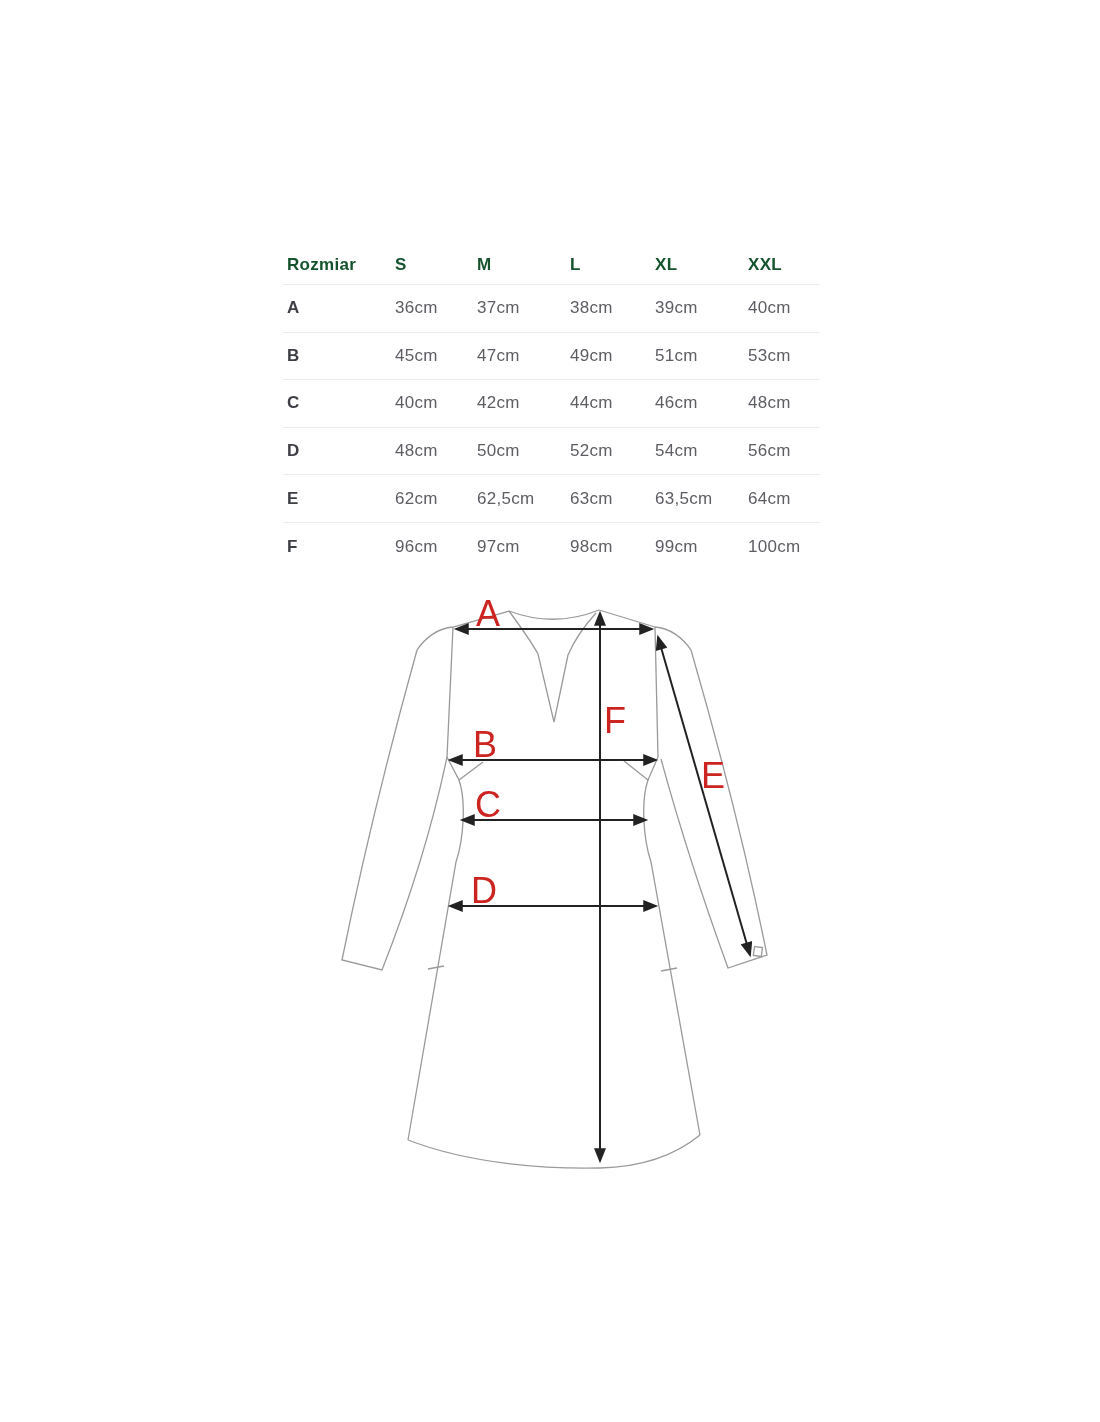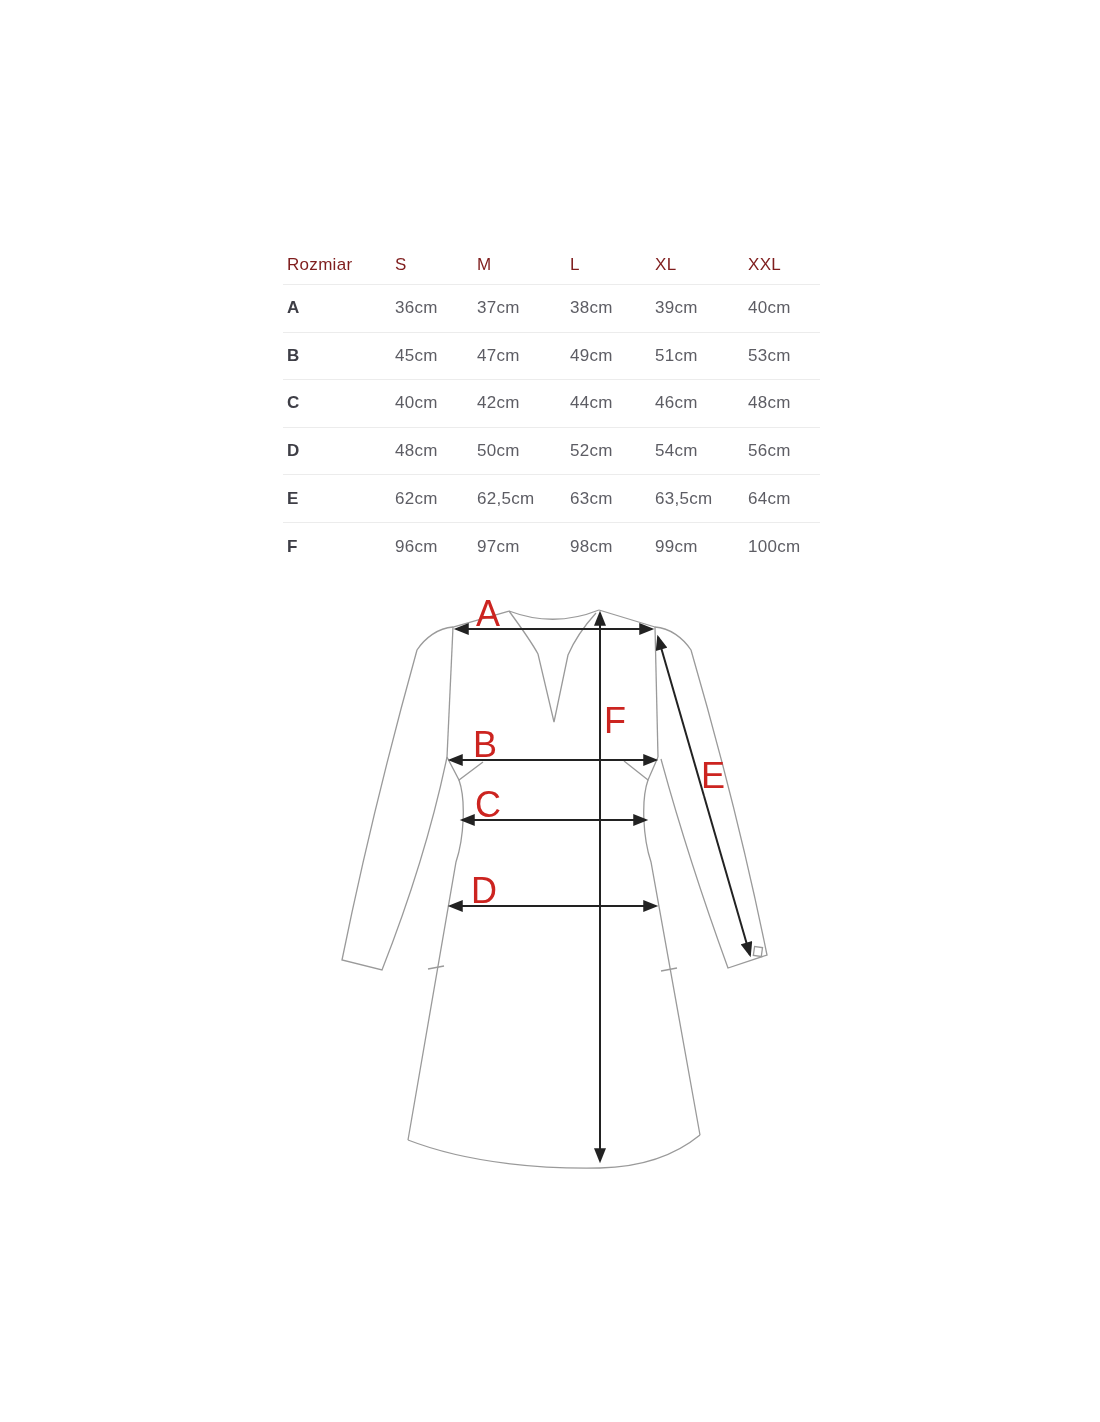--- a/index.html
+++ b/index.html
@@ -18,21 +18,21 @@
   .tr{
     display:grid;
     grid-template-columns:112px 82px 93px 85px 93px 1fr;
     align-items:center;
     box-sizing:border-box;
     border-bottom:1px solid #ececec;
   }
   .tr.head{height:40px;}
   .tr.data{height:47.6px;}
   .tr.last{border-bottom:none;}
-  .th{font-weight:400;color:#7f1d1d;letter-spacing:.3px;}
+  .th{font-weight:700;color:#14532d;letter-spacing:.3px;}
   .rowlabel{font-weight:700;color:#3e3e46;padding-left:4px;}
   .th.first{padding-left:4px;}
   .td{color:#5d5d64;letter-spacing:.3px;}
   
   .diagram-svg{position:absolute;left:0;top:0;width:1100px;height:1422px;}
   .diagram-svg text{
     font-family:"Liberation Sans","DejaVu Sans",sans-serif;
     font-size:36px;
   }
   .outline-group path{fill:none;}

